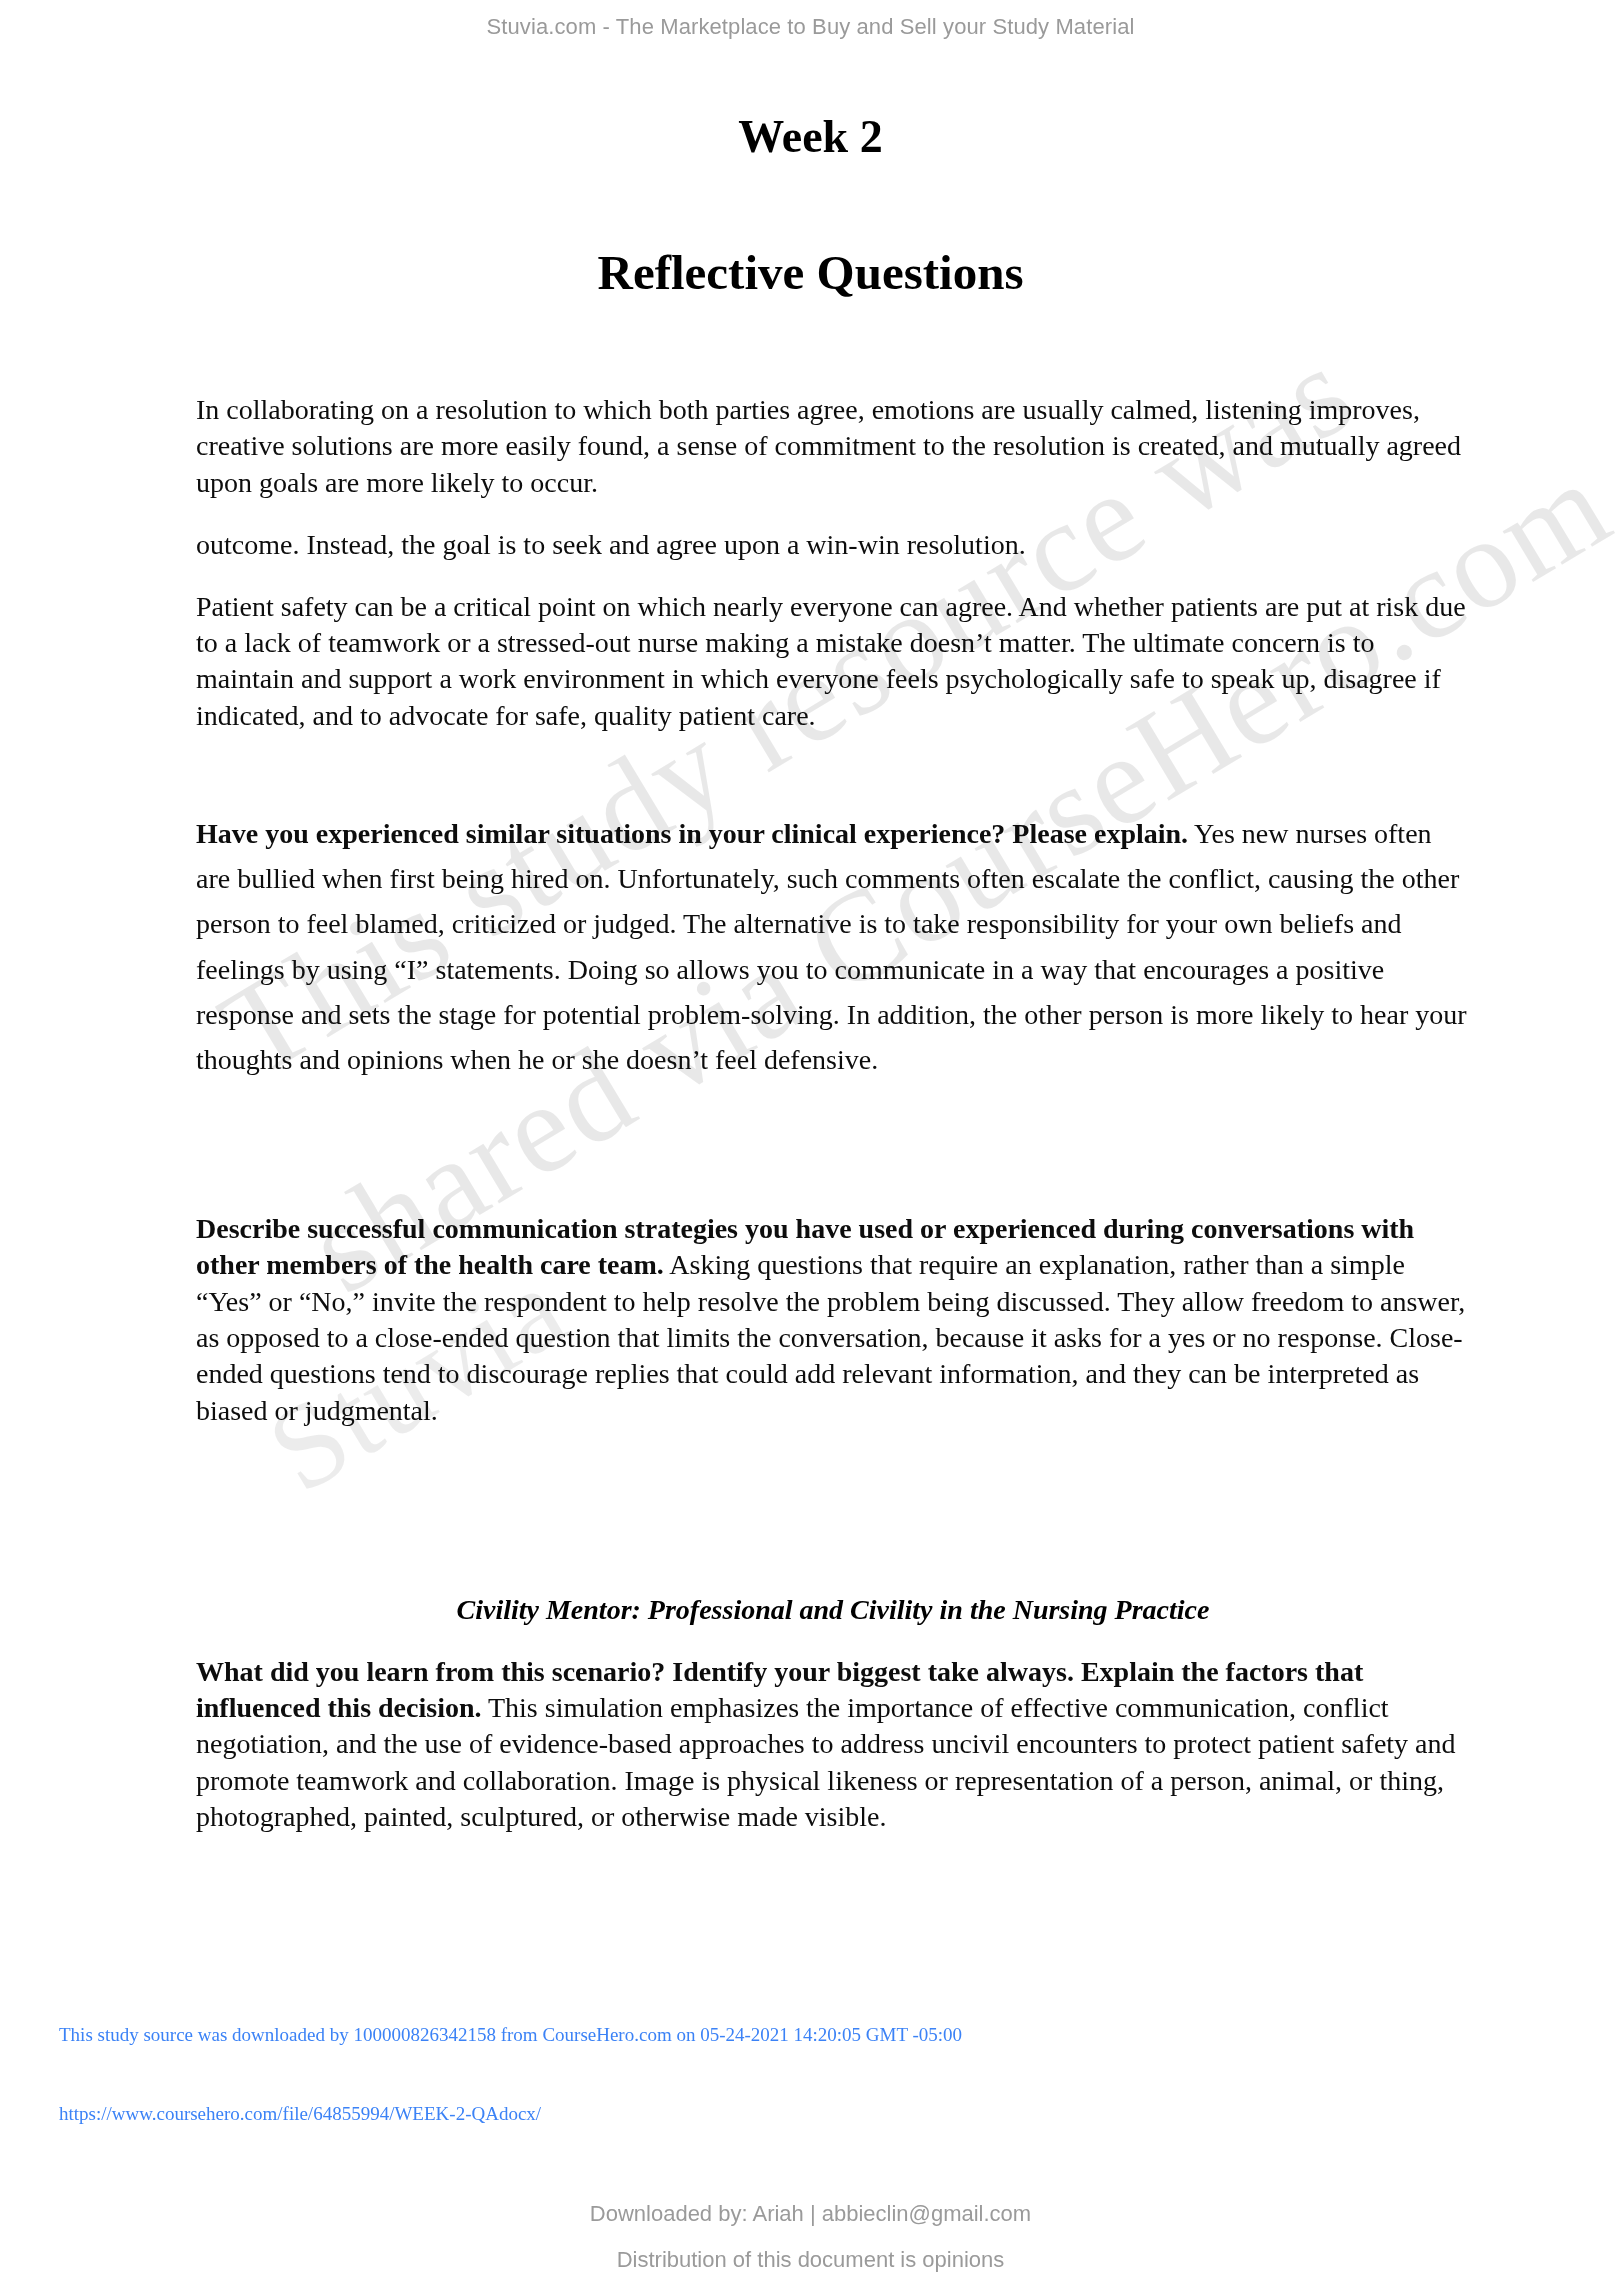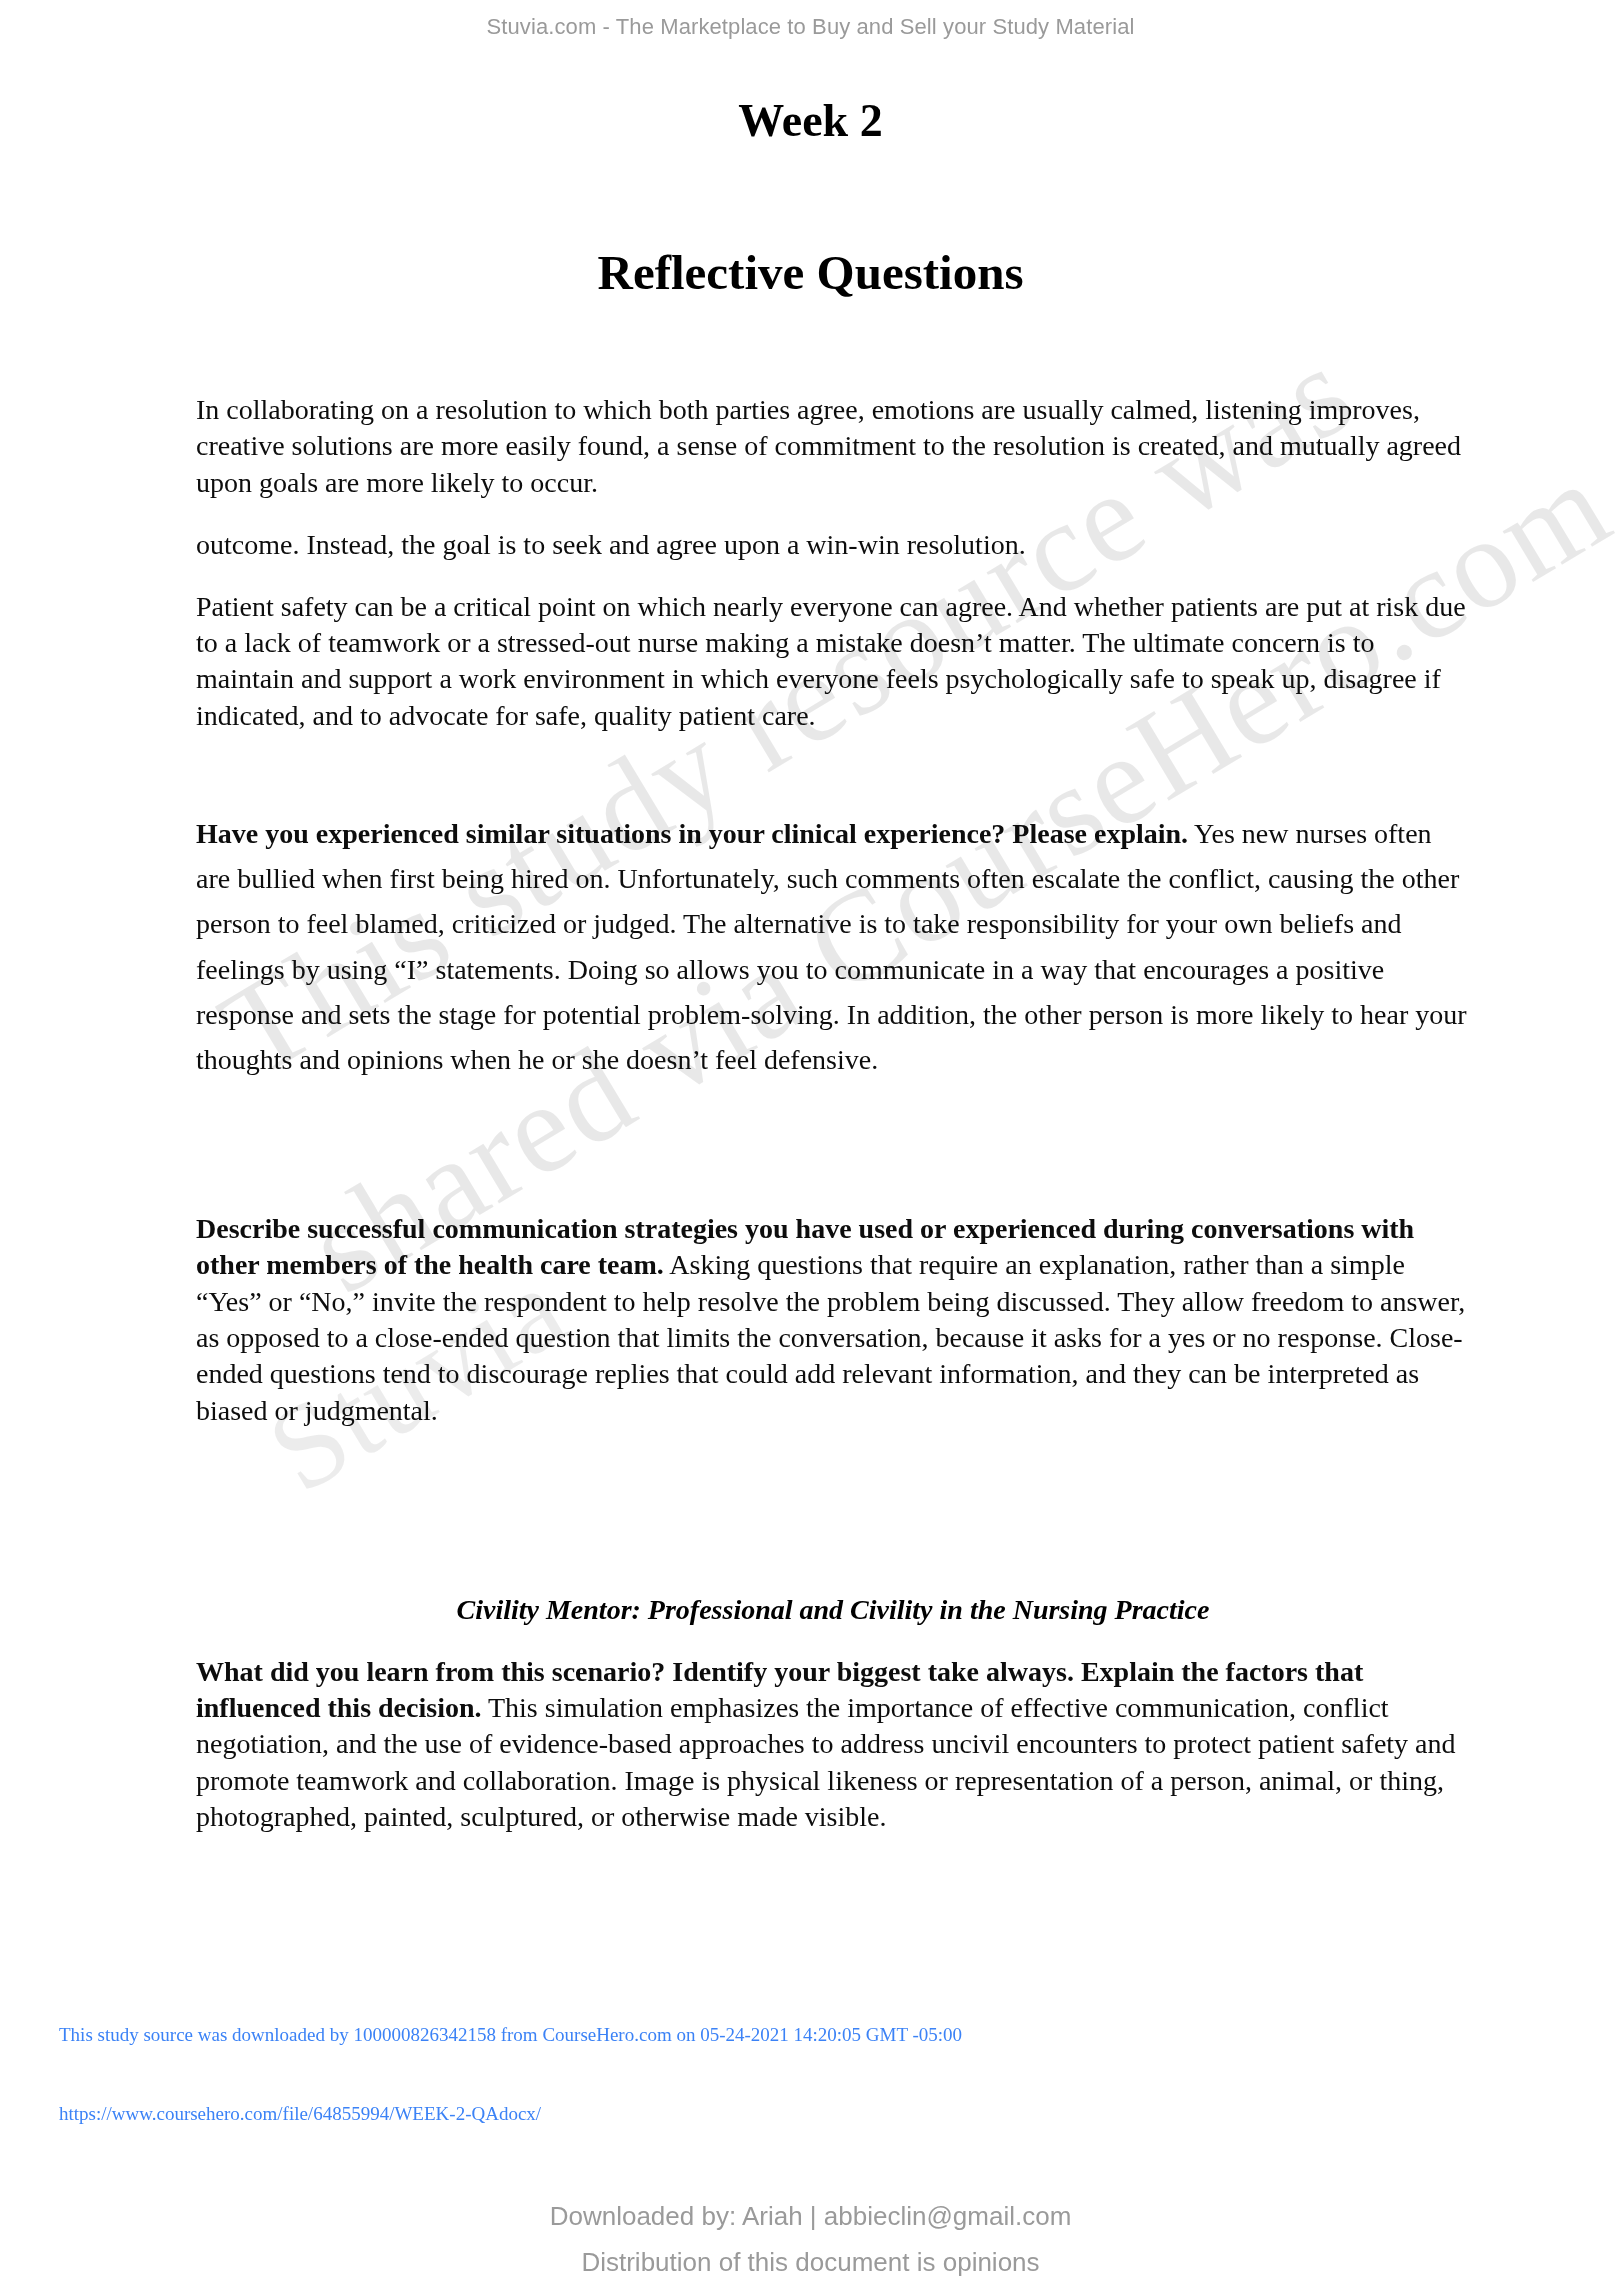--- a/index.html
+++ b/index.html
@@ -91,21 +91,21 @@
   .doc-title {
     text-align: center;
     font-weight: bold;
     font-size: 46px;
     line-height: 1.15;
     margin: 0;
     padding: 0;
   }
   .title-week {
     position: absolute;
-    top: 95px;
+    top: 111px;
     left: 0;
     width: 1621px;
   }
   .title-reflective {
     position: absolute;
     top: 245px;
     left: 0;
     width: 1621px;
     font-size: 49px;
   }
@@ -160,21 +160,21 @@
 
   
   .stuvia-footer {
     position: absolute;
     z-index: 5;
     left: 0;
     width: 1621px;
     text-align: center;
     font-family: "Liberation Sans", "DejaVu Sans", sans-serif;
     color: #9a9a9a;
-    font-size: 26px;
+    font-size: 22px;
     white-space: nowrap;
   }
   .sf-1 { top: 2201px; }
   .sf-2 { top: 2247px; }
 </style>
 </head>
 <body>
 
 <div class="page">
 

